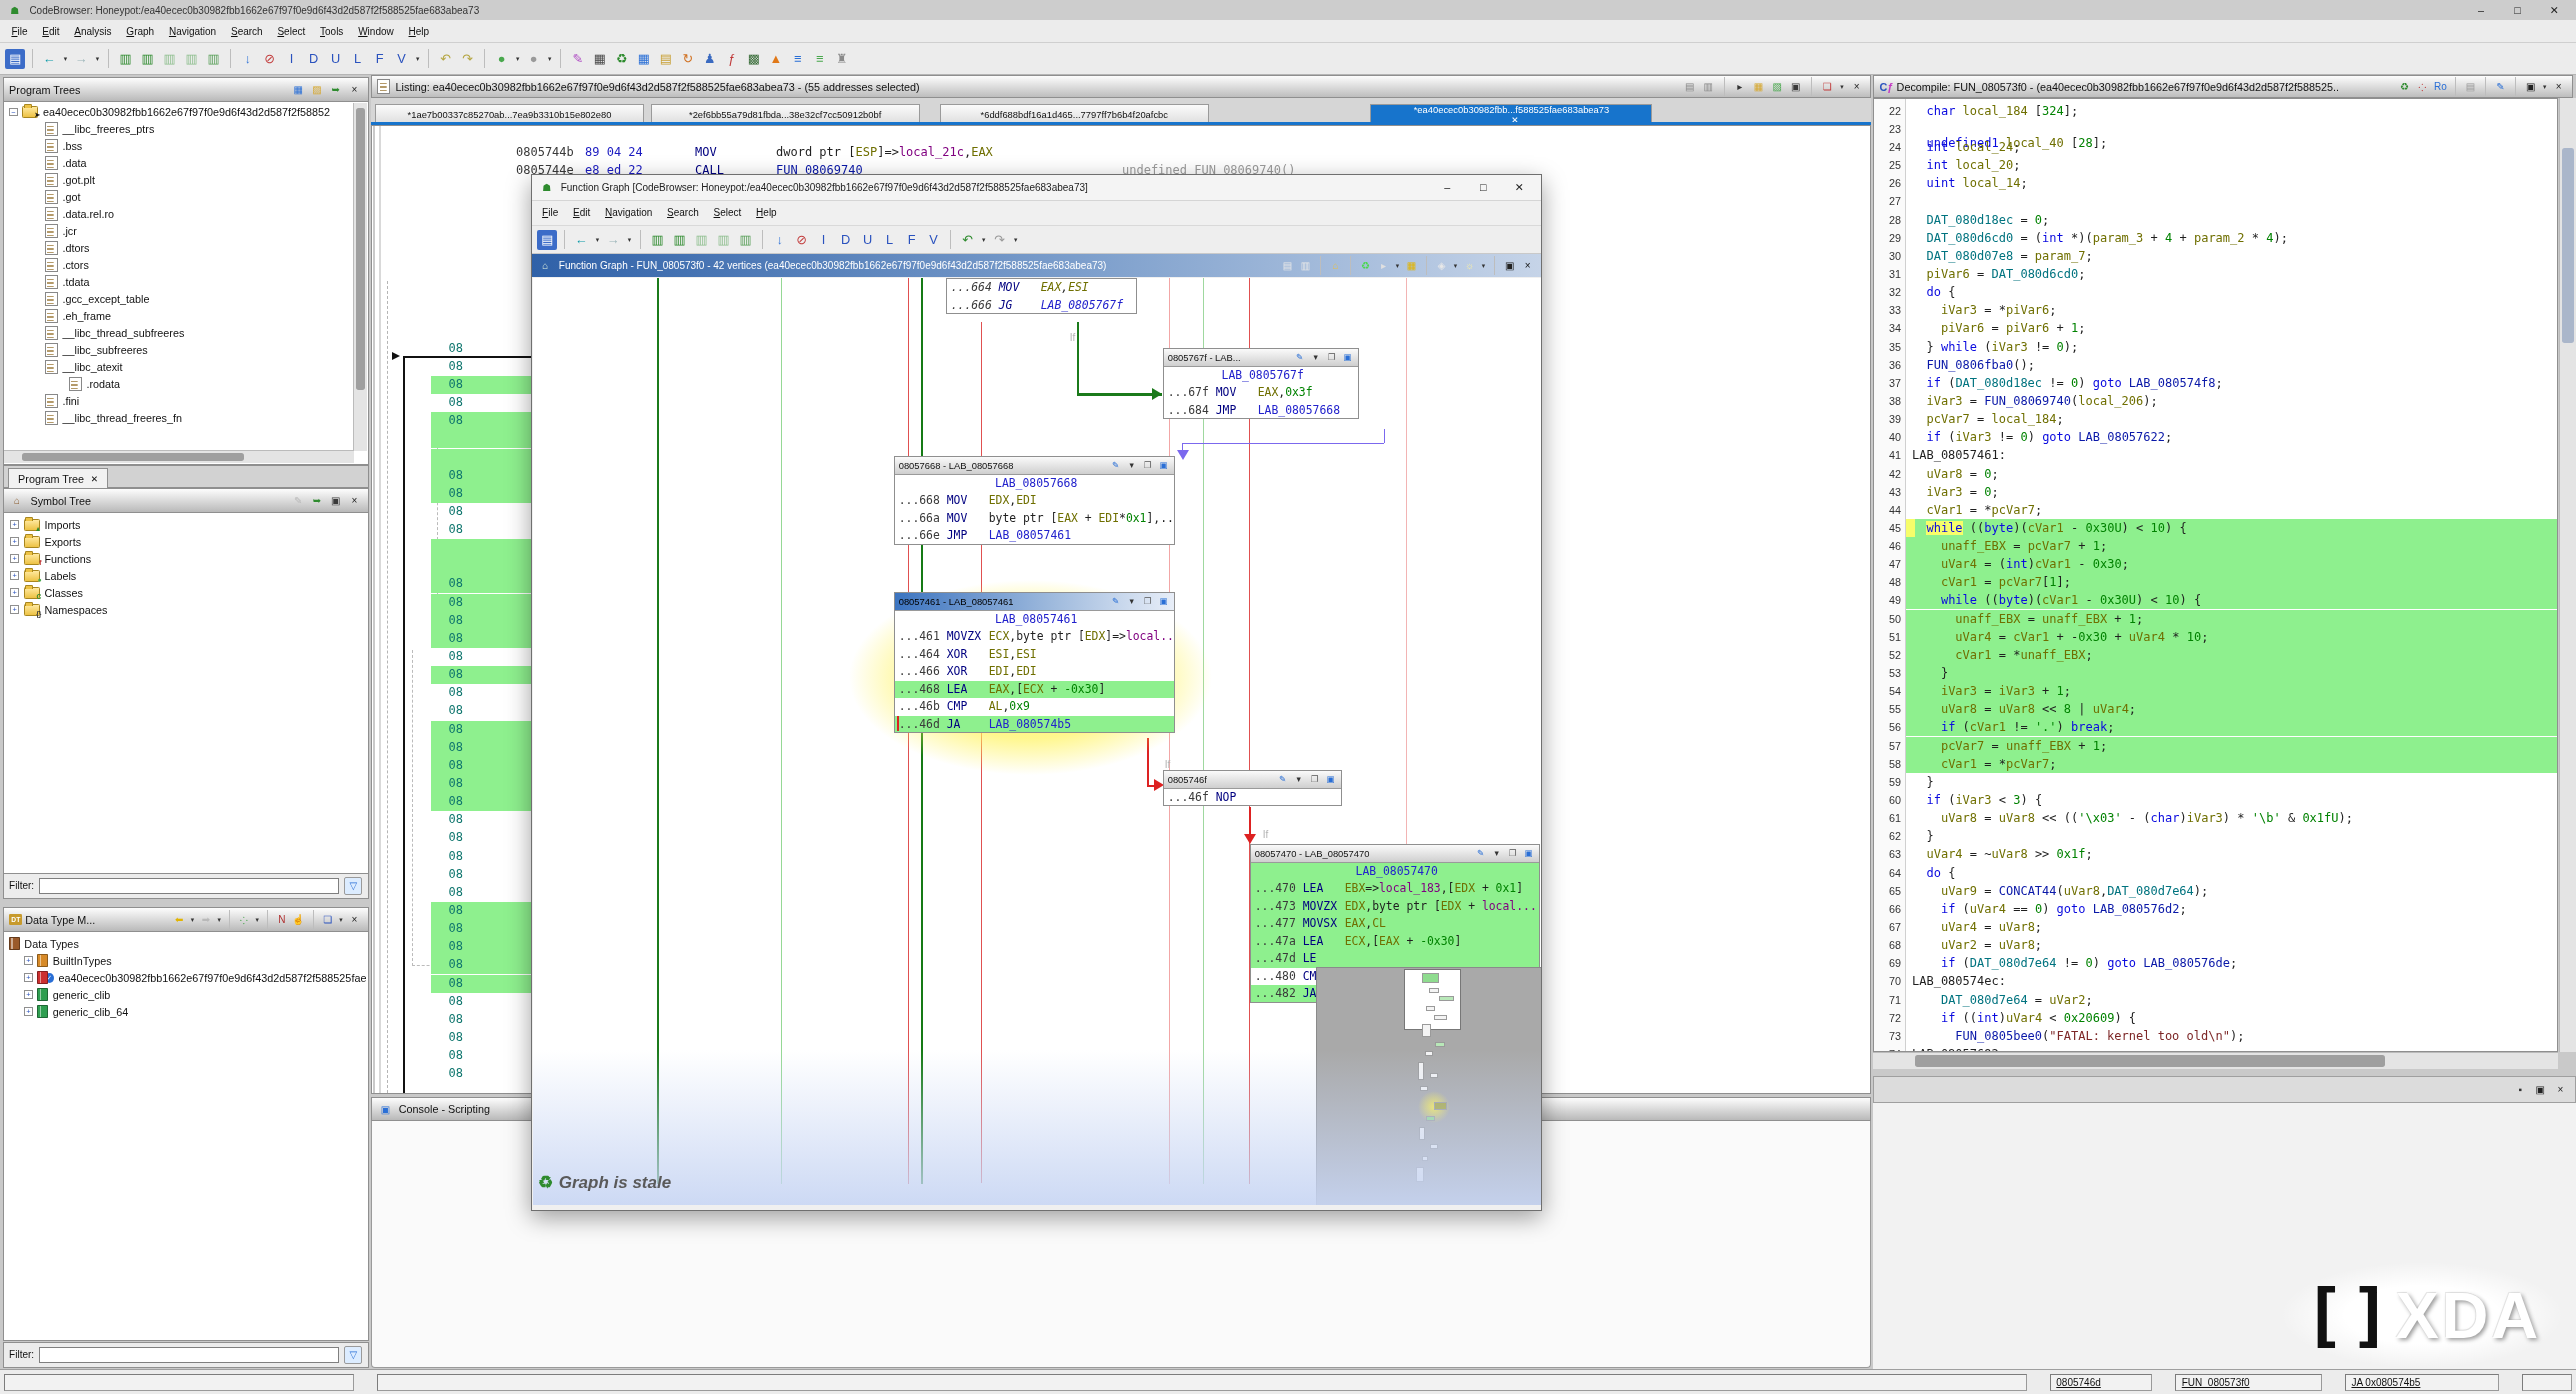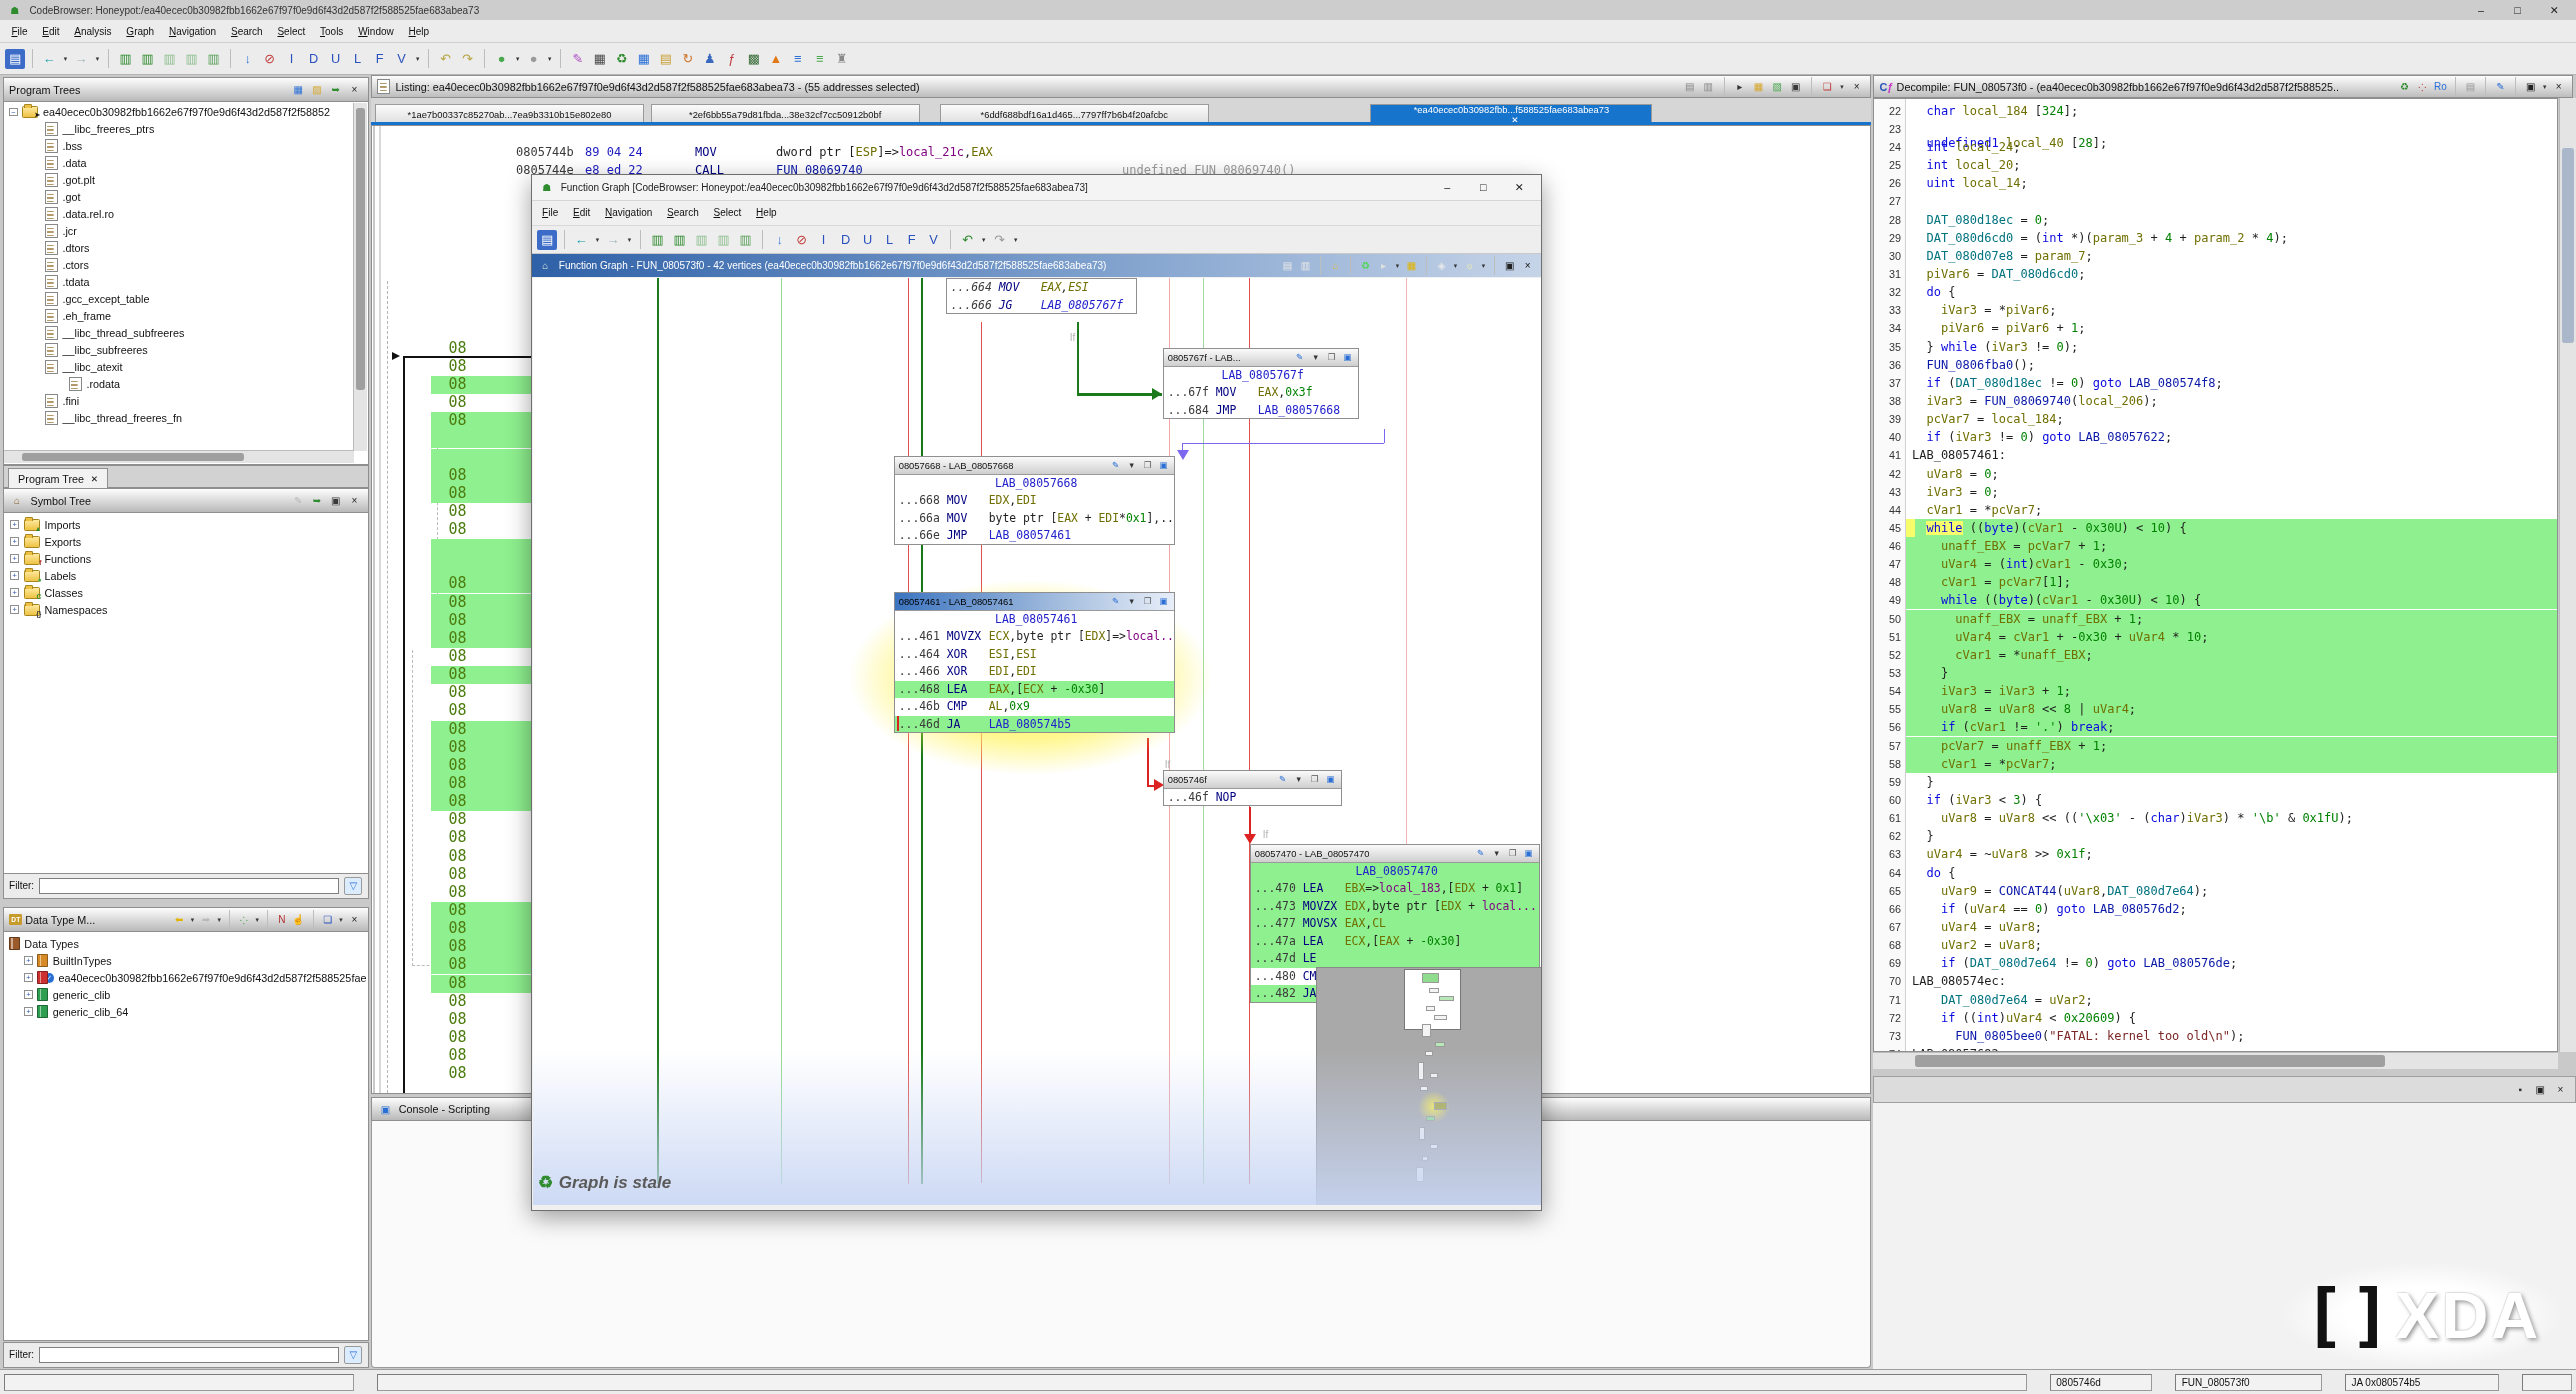--- a/index.html
+++ b/index.html
@@ -61,27 +61,27 @@
   .gnode-hd{height:17.5px;display:flex;align-items:center;gap:4px;padding:0 4px;font-size:9.4px;border-bottom:0.7px solid #9a9a9a;background:linear-gradient(#fafafa,#cfcfcf);box-sizing:border-box;white-space:nowrap;}
   .gnode-hd.blue{background:linear-gradient(90deg,#3c74c0,#9cb8dc 55%,#e8eef8);}
   .brow{height:17.5px;line-height:17.5px;white-space:pre;font-size:11.4px;padding-left:4px;}
   .lab-line{color:#2222cc;text-align:center;}
   .edge-label{position:absolute;color:#b3b3b3;font-size:10px;}
   .arr{position:absolute;width:0;height:0;}
   .stale{position:absolute;left:5.4px;bottom:12px;display:flex;align-items:center;gap:5.4px;color:#5a5a5a;font-size:17px;font-weight:bold;font-style:italic;}
   .sat{position:absolute;background:#a9a9a9;border-left:0.7px solid #8a8a8a;border-top:0.7px solid #8a8a8a;}
   .mini{position:absolute;background:#f4f4f4;border:0.7px solid #9a9a9a;box-sizing:border-box;}
   
-  .statusbar{left:0;top:1369px;width:2576px;height:25.5px;background:#ececec;border-top:0.7px solid #9f9f9f;display:flex;align-items:center;gap:23px;padding:0 4px;box-sizing:border-box;}
+  .statusbar{left:0;top:1369px;width:2576px;height:25.5px;background:#ececec;border-top:0.7px solid #9f9f9f;display:flex;align-items:center;gap:23px;padding:0 4px;box-sizing:border-box;text-decoration:underline;}
   .sfield{height:17.5px;border:0.7px solid #9a9a9a;border-top-color:#7c7c7c;border-left-color:#7c7c7c;background:#f2f2f2;display:flex;align-items:center;padding:0 5.4px;font-size:10px;box-sizing:border-box;white-space:nowrap;overflow:hidden;}
   
   .wm{position:absolute;left:2281px;top:1262px;width:282px;height:106px;background:radial-gradient(closest-side,#ffffff 55%,rgba(255,255,255,0));display:flex;align-items:center;justify-content:center;gap:4px;}
   .wm-br{font-family:"DejaVu Sans Mono",monospace;font-weight:bold;font-size:70px;line-height:67px;}
   .wm-x{font-family:"Liberation Sans",sans-serif;font-weight:bold;font-size:65px;letter-spacing:2.7px;color:#fff;text-shadow:2px 2px 4px #9a9a9a,-0.7px -0.7px 0 #e8e8e8;}
-  .gutter-row{position:absolute;height:17.5px;line-height:17.5px;font-size:15px;color:#4d7c0f;}
+  .gutter-row{position:absolute;height:17.5px;line-height:17.5px;font-size:12px;color:#0f766e;}
 </style>
 </head>
 <body>
 
 <div class="app">
 
   <div class="abs titlebar">
     <span class="ico small" style="color:#2e8b2e">☗</span>
     <span style="color:#333">CodeBrowser: Honeypot:/ea40ecec0b30982fbb1662e67f97f0e9d6f43d2d587f2f588525fae683abea73</span>
     <span style="flex:1"></span>

